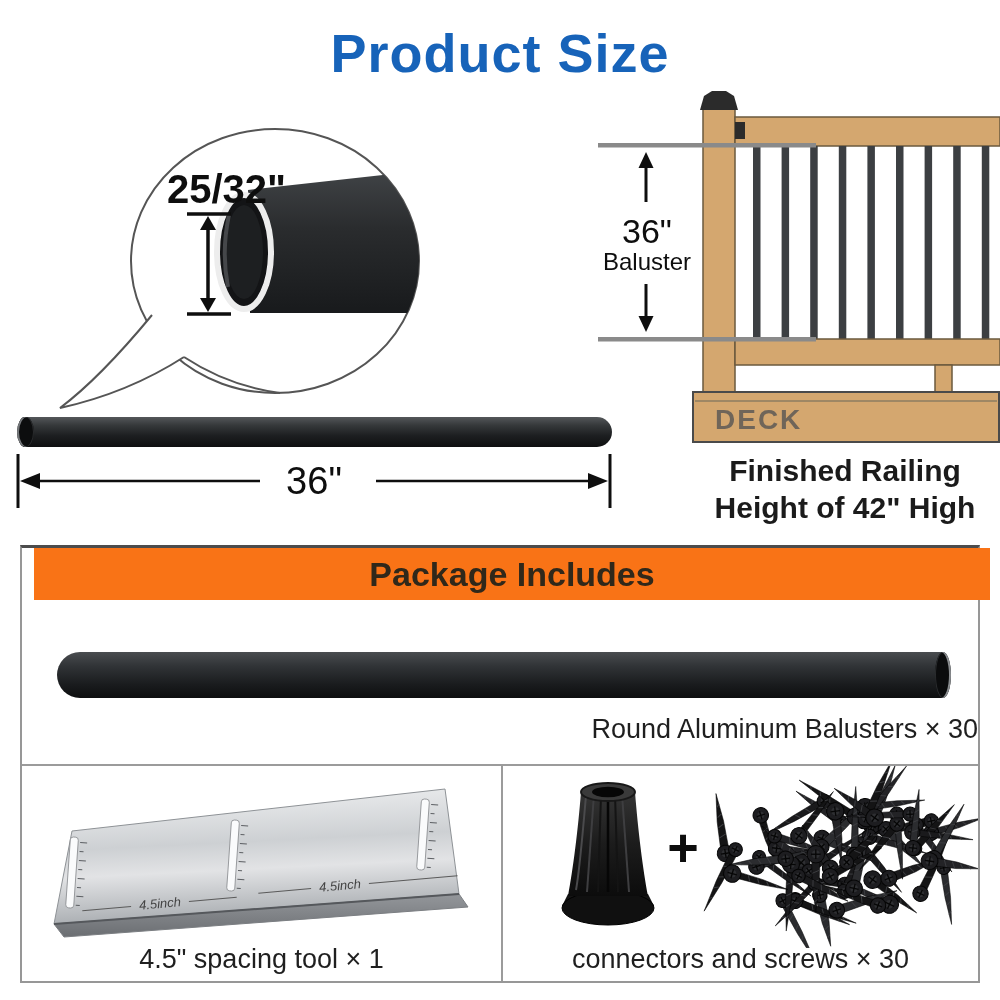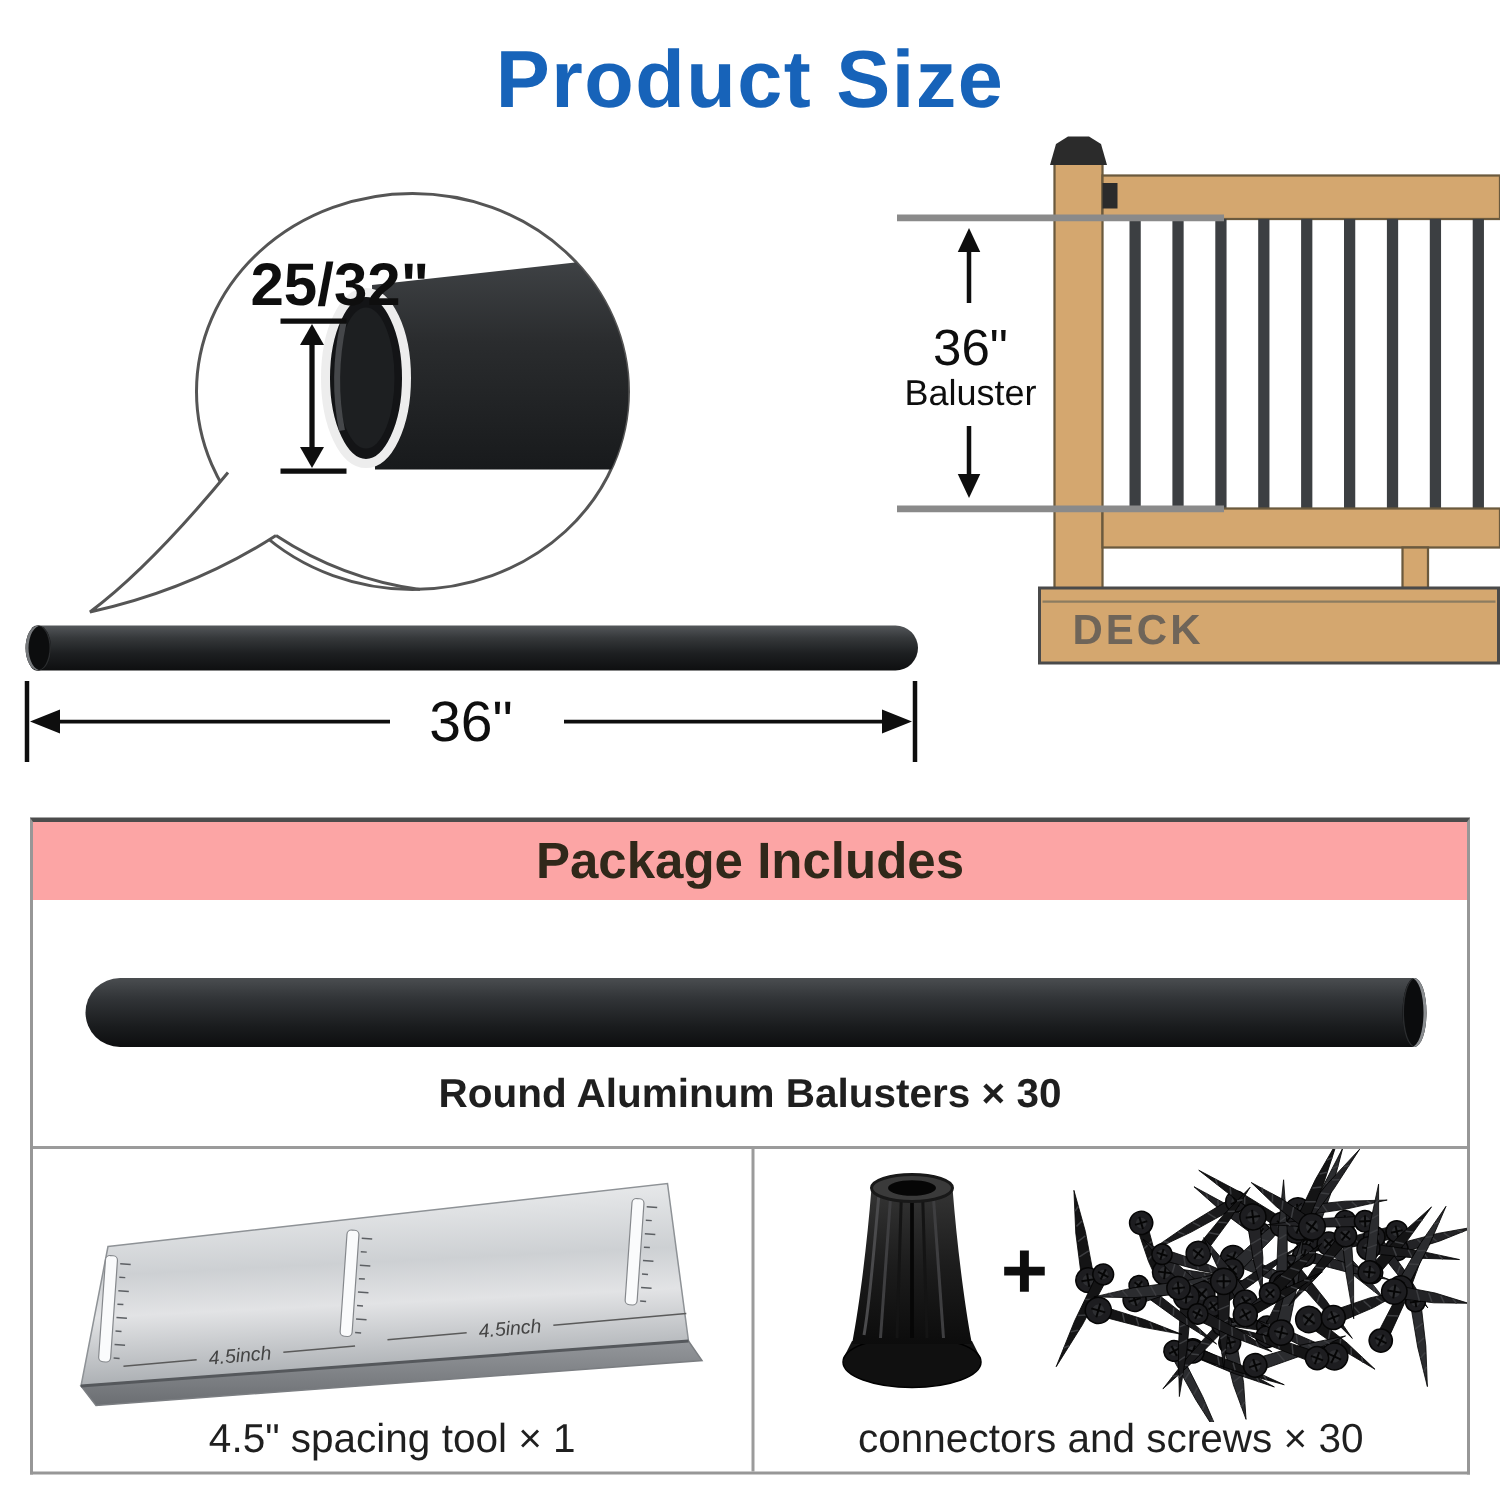--- a/index.html
+++ b/index.html
@@ -19,22 +19,22 @@
             font-size:30px;font-weight:700;color:#1b1b1b;line-height:37px;}
   .pkg{position:absolute;left:20px;top:545px;width:960px;height:438px;box-sizing:border-box;
        border:2px solid #979797;border-top:3px solid #4c4c4c;background:#fff;}
   .pkg-header{position:absolute;left:0;top:0;width:100%;height:52px;display:flex;
               align-items:center;justify-content:center;font-size:34px;font-weight:700;color:#30281a;}
   .pkg-tube{position:absolute;left:35px;top:104px;width:893px;height:46px;
             border-radius:23px 8px 8px 23px / 50% 42% 42% 50%;
             background:linear-gradient(180deg,#4a4d50 0%,#313437 30%,#1a1c1e 70%,#0d0e0f 100%);}
   .pkg-tube-end{position:absolute;right:-1px;top:0;width:16px;height:46px;border-radius:50%;
                 background:#0b0c0d;box-shadow:inset -2px 0 0 #8a8d90, inset 1px 0 0 #2a2c2e;}
-  .pkg-tube-caption{position:absolute;left:0;top:166px;width:100%;text-align:center;
-                    font-size:27px;color:#1f1f1f;font-weight:bold;}
+  .pkg-tube-caption{position:absolute;left:0;top:166px;width:100%;text-align:right;
+                    font-size:27px;color:#1f1f1f;}
   .div-h{position:absolute;left:0;top:216px;width:100%;height:0;border-top:2px solid #9b9b9b;}
   .div-v{position:absolute;left:479px;top:216px;bottom:0;width:0;border-left:2px solid #9b9b9b;}
   .cell-left{position:absolute;left:0;top:218px;width:479px;height:215px;}
   .cell-right{position:absolute;left:481px;top:218px;width:475px;height:215px;}
   .cell-caption{position:absolute;left:0;top:178px;width:100%;text-align:center;
                 font-size:27px;color:#1f1f1f;}
   .tool{position:absolute;left:8px;top:8px;width:462px;height:164px;}
   .connector{position:absolute;left:57px;top:12px;width:96px;height:152px;}
   .plus{position:absolute;left:156px;top:50px;width:48px;text-align:center;
         font-size:54px;font-weight:700;color:#0d0d0d;}
@@ -120,23 +120,27 @@
     <rect x="3" y="249" width="218" height="4.5" fill="#8a8a8a"></rect>
 
     <line x1="51" y1="77" x2="51" y2="114" stroke="#0e0e0e" stroke-width="3"></line>
     <polygon points="51,64 43.5,80 58.5,80" fill="#0e0e0e"></polygon>
     <line x1="51" y1="196" x2="51" y2="230" stroke="#0e0e0e" stroke-width="3"></line>
     <polygon points="51,244 43.5,228 58.5,228" fill="#0e0e0e"></polygon>
     <text x="52" y="155" font-size="34" text-anchor="middle" fill="#0e0e0e">36"</text>
     <text x="52" y="182" font-size="24" text-anchor="middle" fill="#0e0e0e">Baluster</text>
   </svg>
 
+  <div class="finished">
+    <div>Finished Railing</div>
+    <div>Height of 42" High</div>
+  </div>
 
   <div class="pkg">
-    <div class="pkg-header" style="background-color: #fca5a5;">Package Includes</div>
+    <div class="pkg-header" style="background-color: #f97316; margin-left: 12px;">Package Includes</div>
 
     <div class="pkg-tube">
       <div class="pkg-tube-end"></div>
     </div>
     <div class="pkg-tube-caption">Round Aluminum Balusters × 30</div>
 
     <div class="div-h"></div>
     <div class="div-v"></div>
 
     <div class="cell-left">

